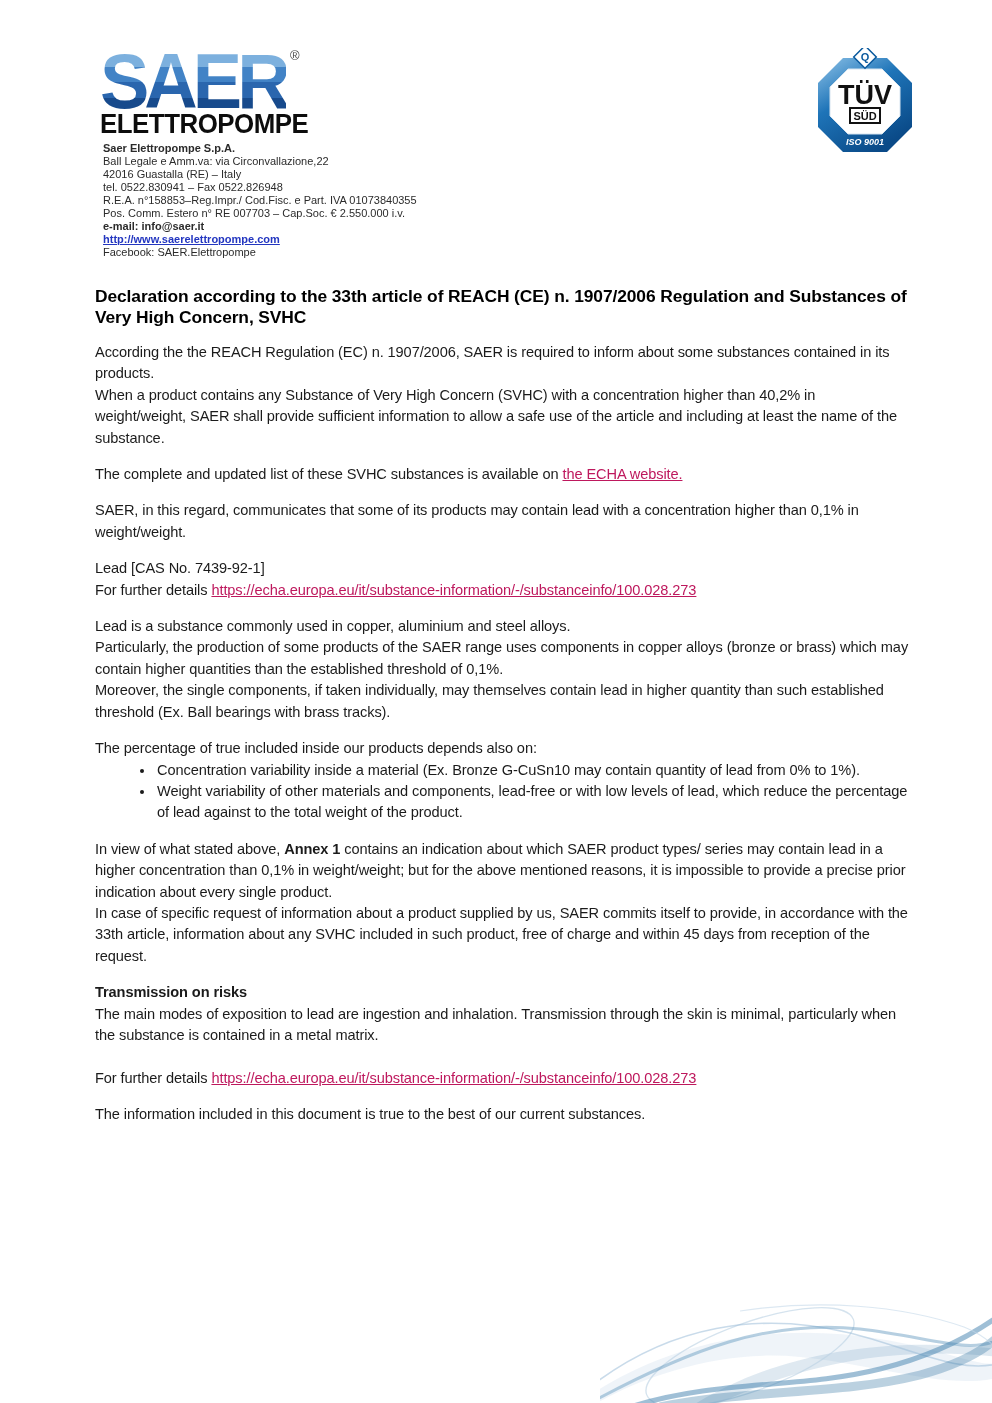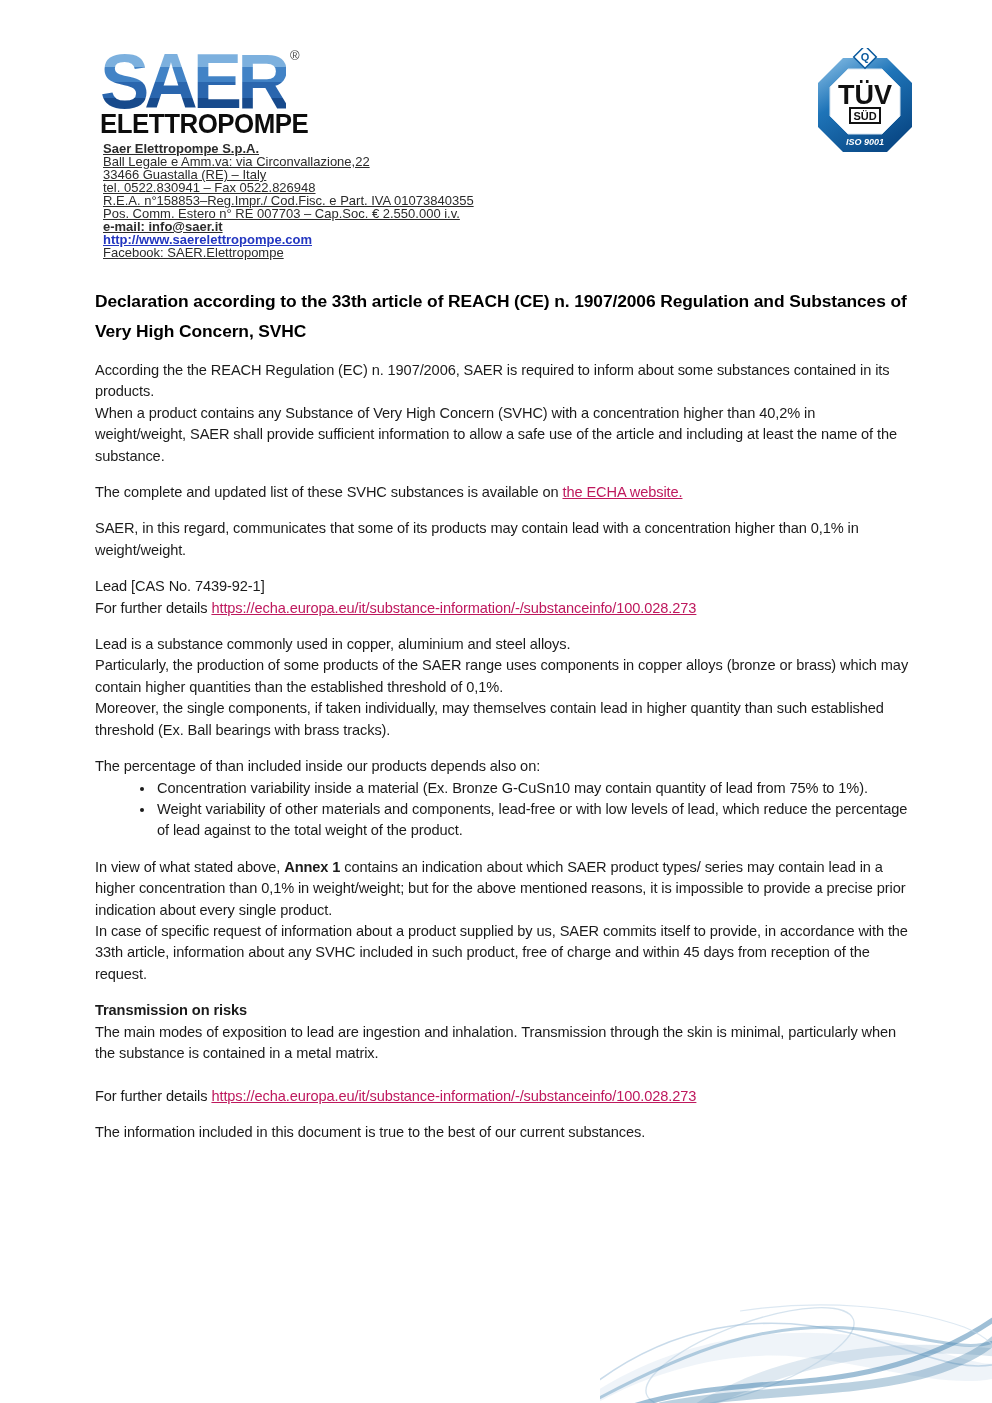--- a/index.html
+++ b/index.html
@@ -40,37 +40,37 @@
     font-size:13px;color:#444;font-weight:400;
     -webkit-text-fill-color:#444;
   }
   .logo-sub{
     font-weight:700;font-size:27.5px;letter-spacing:-0.5px;color:#0d0d0d;
     transform:scaleX(0.94);transform-origin:left;
     margin-top:0px;line-height:24px;
   }
   .address-block{
     position:absolute;left:103px;top:142px;
-    font-size:13px;line-height:13px;color:#2b2b2b;text-decoration:underline;
+    font-size:11px;line-height:13px;color:#2b2b2b;
   }
   .address-block .bold{font-weight:700;}
   .website-link{
     font-weight:700;color:#2336c0;text-decoration:underline;cursor:pointer;
   }
 
   
   .tuv-badge{position:absolute;left:812px;top:48px;width:106px;height:104px;}
 
   
   .doc{
     position:absolute;left:95px;top:286px;width:814px;
     font-size:14.6px;line-height:21.4px;letter-spacing:-0.1px;
   }
   .doc-title{
-    font-size:17.4px;font-weight:700;line-height:30px;color:#000;
+    font-size:17.4px;font-weight:700;line-height:21px;color:#000;
     letter-spacing:-0.1px;
     margin:0 0 14px 0;
   }
   .para{margin:0;}
   .gap{margin-top:15px;}
   .para a, .body-link{
     color:#be185d;text-decoration:underline;cursor:pointer;word-break:break-all;
   }
   .bullets{margin:0;padding-left:60px;}
   .bullets li{padding-left:2px;}
@@ -89,21 +89,21 @@
     <div class="logo-saer-wrap">
       <span class="logo-saer">SAER</span>
       <span class="registered">®</span>
     </div>
     <div class="logo-sub">ELETTROPOMPE</div>
   </div>
 
   <div class="address-block">
     <div class="bold">Saer Elettropompe S.p.A.</div>
     <div>Ball Legale e Amm.va: via Circonvallazione,22</div>
-    <div>33466 Guastalla (RE) – Italy</div>
+    <div>42016 Guastalla (RE) – Italy</div>
     <div>tel. 0522.830941 – Fax 0522.826948</div>
     <div>R.E.A. n°158853–Reg.Impr./ Cod.Fisc. e Part. IVA 01073840355</div>
     <div>Pos. Comm. Estero n° RE 007703 – Cap.Soc. € 2.550.000 i.v.</div>
     <div class="bold">e-mail: info@saer.it</div>
     <div><a class="website-link">http://www.saerelettropompe.com</a></div>
     <div>Facebook: SAER.Elettropompe</div>
   </div>
 
   <svg class="tuv-badge" viewBox="0 0 106 104">
     <defs>
@@ -142,23 +142,23 @@
       <span>Lead [CAS No. 7439-92-1]</span><br>
       <span>For further details </span><a class="body-link">https://echa.europa.eu/it/substance-information/-/substanceinfo/100.028.273</a>
     </p>
 
     <p class="para gap">
       <span>Lead is a substance commonly used in copper, aluminium and steel alloys.</span><br>
       <span>Particularly, the production of some products of the SAER range uses components in copper alloys (bronze or brass) which may contain higher quantities than the established threshold of 0,1%.</span><br>
       <span>Moreover, the single components, if taken individually, may themselves contain lead in higher quantity than such established threshold (Ex. Ball bearings with brass tracks).</span>
     </p>
 
-    <p class="para gap">The percentage of than included inside our products depends also on:</p>
+    <p class="para gap">The percentage of true included inside our products depends also on:</p>
     <ul class="bullets">
-      <li>Concentration variability inside a material (Ex. Bronze G-CuSn10 may contain quantity of lead from 75% to 1%).</li>
+      <li>Concentration variability inside a material (Ex. Bronze G-CuSn10 may contain quantity of lead from 0% to 1%).</li>
       <li>Weight variability of other materials and components, lead-free or with low levels of lead, which reduce the percentage of lead against to the total weight of the product.</li>
     </ul>
 
     <p class="para gap">
       <span>In view of what stated above, </span><span class="bold-inline">Annex 1</span><span> contains an indication about which SAER product types/ series may contain lead in a higher concentration than 0,1% in weight/weight; but for the above mentioned reasons, it is impossible to provide a precise prior indication about every single product.</span><br>
       <span>In case of specific request of information about a product supplied by us, SAER commits itself to provide, in accordance with the 33th article, information about any SVHC included in such product, free of charge and within 45 days from reception of the request.</span>
     </p>
 
     <p class="para gap">
       <span class="risks-heading">Transmission on risks</span><br>

